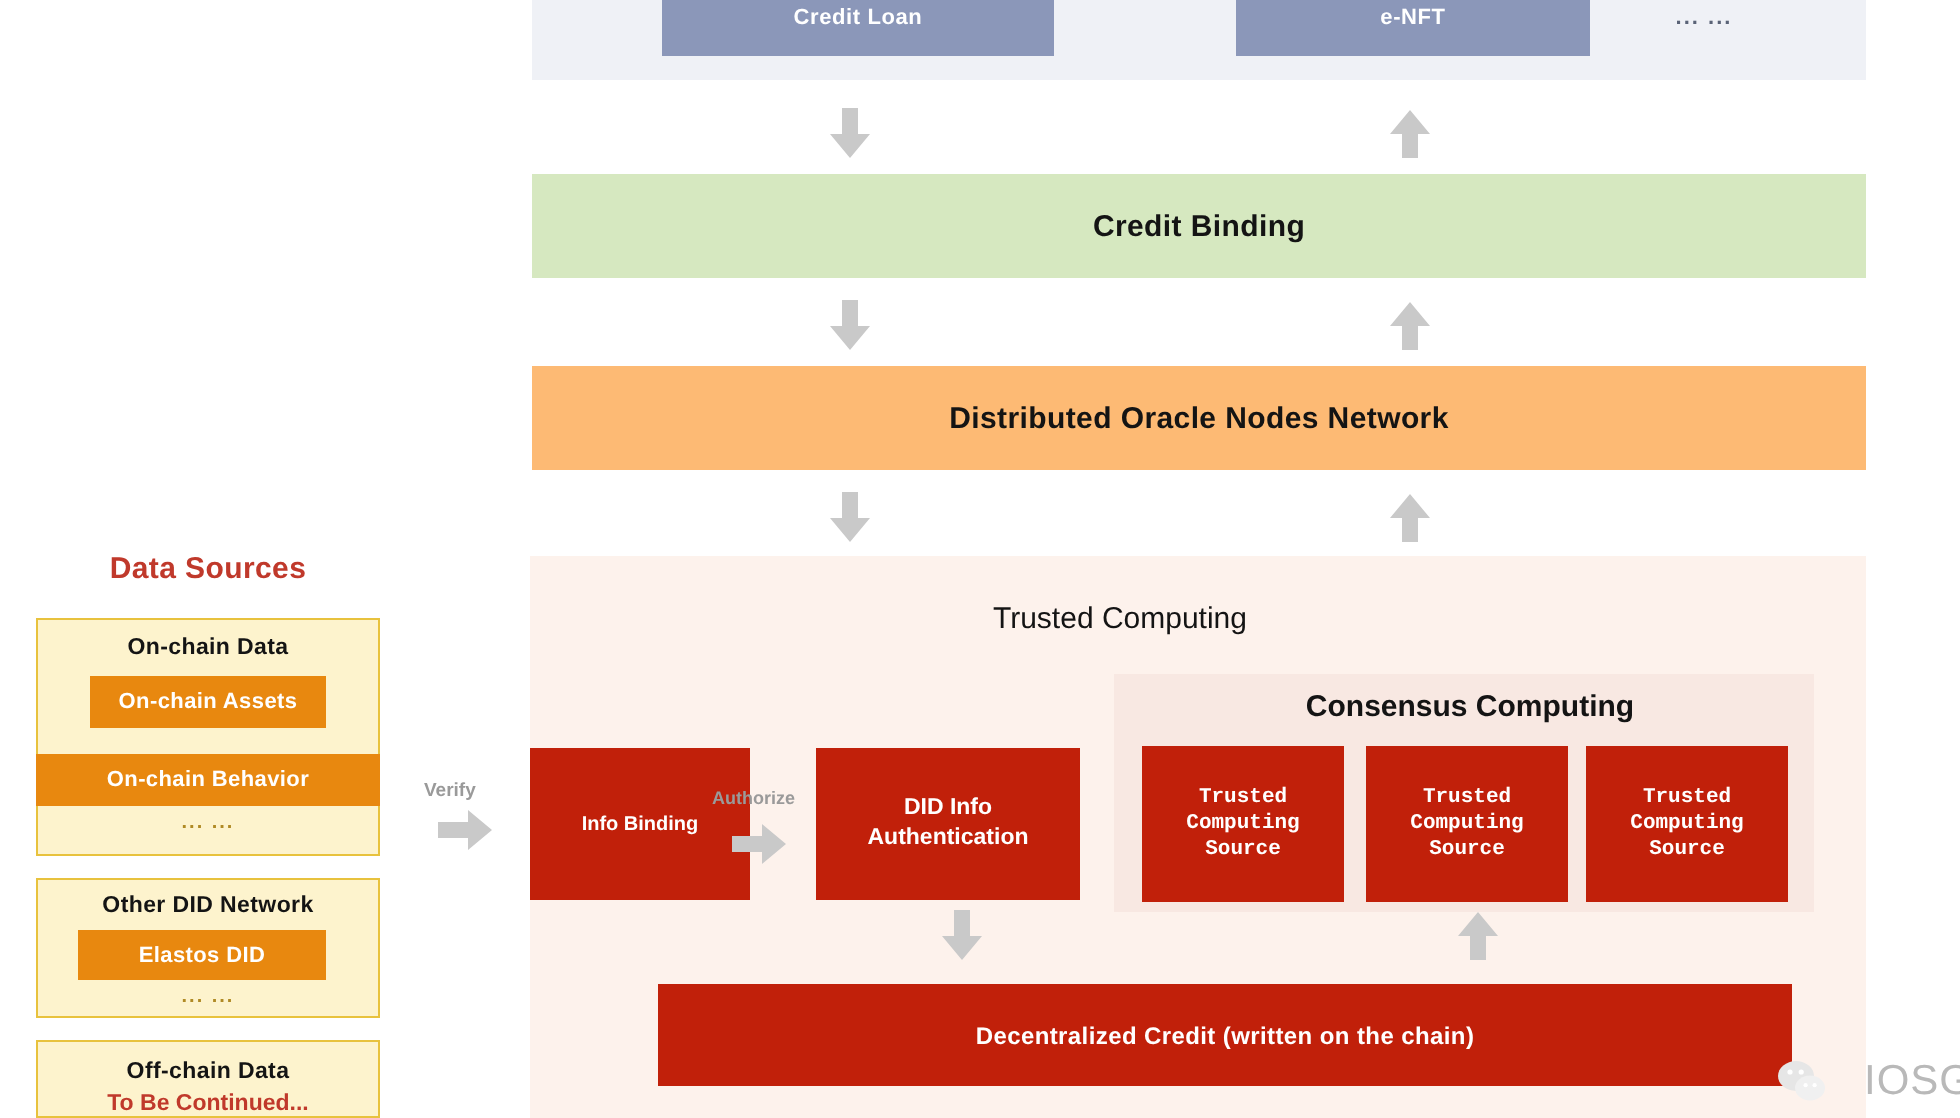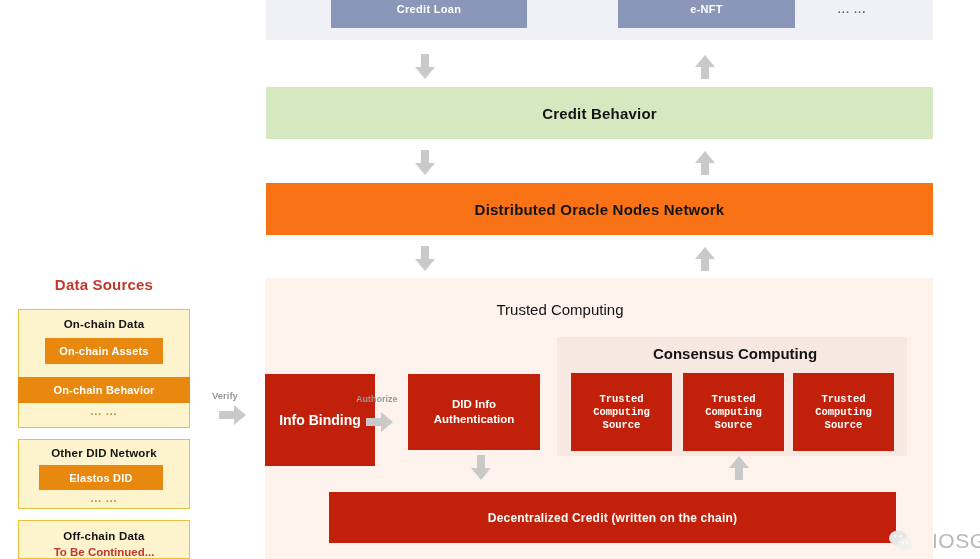--- a/index.html
+++ b/index.html
@@ -54,21 +54,21 @@
     font-weight: bold;
     color: #141414;
     letter-spacing: .2px;
   }
   #band-credit-contract {
     left: 266px; top: 87px; width: 667px; height: 52px;
     background: #d6e8c0;
   }
   #band-oracle {
     left: 266px; top: 183px; width: 667px; height: 52px;
-    background: #f97316;
+    background: #fdba74;
   }
 
   
   #tc-panel {
     left: 265px; top: 278px; width: 668px; height: 281px;
     background: #fdf2ec;
   }
   #tc-title {
     left: 420px; top: 297px; width: 280px; height: 24px;
     font-size: 15px; font-weight: normal; color: #141414;
@@ -82,22 +82,22 @@
     left: 620px; top: 343px; width: 230px; height: 20px;
     font-size: 15px; font-weight: bold; color: #141414;
   }
 
   .red-box {
     background: #c1200a;
     color: #ffffff;
     font-weight: bold;
   }
   #box-info-binding {
-    left: 265px; top: 374px; width: 110px; height: 92px;
-    font-size: 14px;
+    left: 265px; top: 374px; width: 110px; height: 76px;
+    font-size: 10px;
   }
   #box-did-auth {
     left: 408px; top: 374px; width: 132px; height: 76px;
     font-size: 11.5px; line-height: 15px;
   }
   .tcs-box {
     top: 373px; width: 101px; height: 78px;
     font-size: 10.5px; line-height: 13px; font-family: Liberation Mono, monospace;
   }
   #tcs-1 { left: 571px; }
@@ -212,21 +212,21 @@
         <polygon class="arrow-fill" points="7,0 15,0 15,13 21,13 11,25 1,13 7,13"></polygon>
       </svg>
   </div>
   <div class="abs arrow-v" id="arrow-app-up">
     <svg viewBox="0 0 22 26">
         <polygon class="arrow-fill" points="11,1 21,13 15,13 15,25 7,25 7,13 1,13"></polygon>
       </svg>
   </div>
 
   <div class="abs ctr band" id="band-credit-contract">
-    <span>Credit Behavior</span>
+    <span>Credit Binding</span>
   </div>
 
   <div class="abs arrow-v" id="arrow-ctr-down">
     <svg viewBox="0 0 22 26">
         <polygon class="arrow-fill" points="7,0 15,0 15,13 21,13 11,25 1,13 7,13"></polygon>
       </svg>
   </div>
   <div class="abs arrow-v" id="arrow-ctr-up">
     <svg viewBox="0 0 22 26">
         <polygon class="arrow-fill" points="11,1 21,13 15,13 15,25 7,25 7,13 1,13"></polygon>

